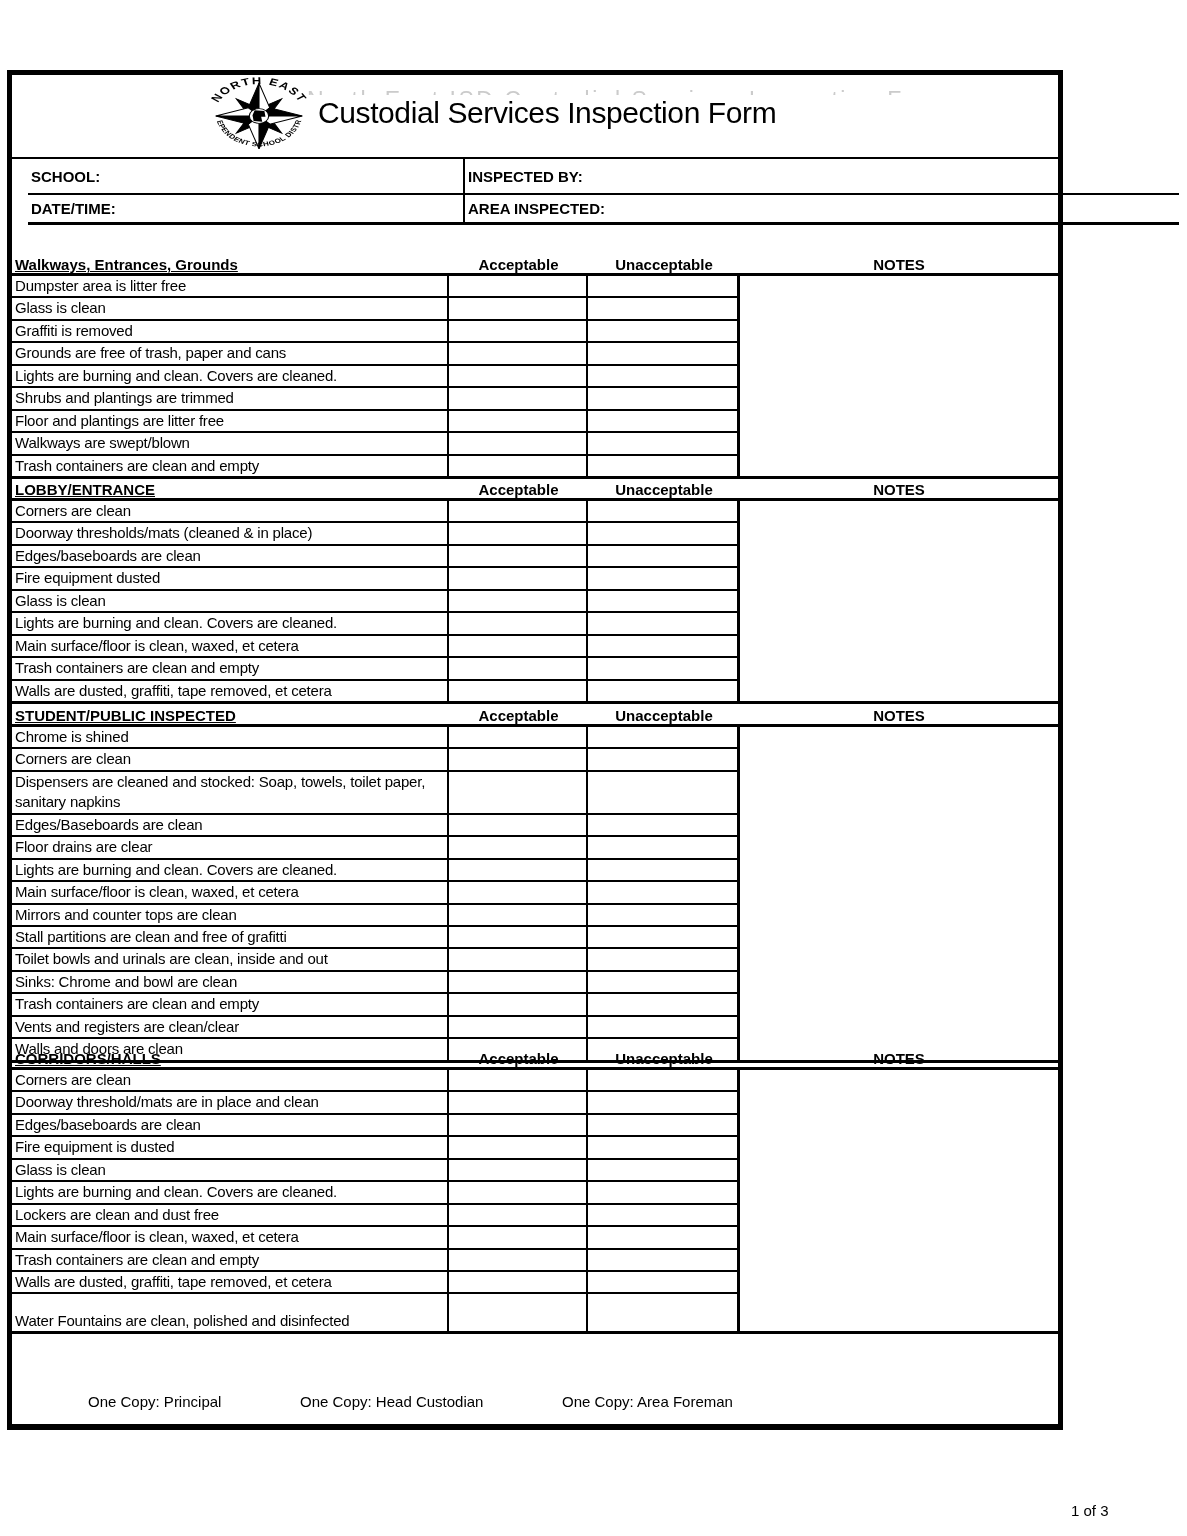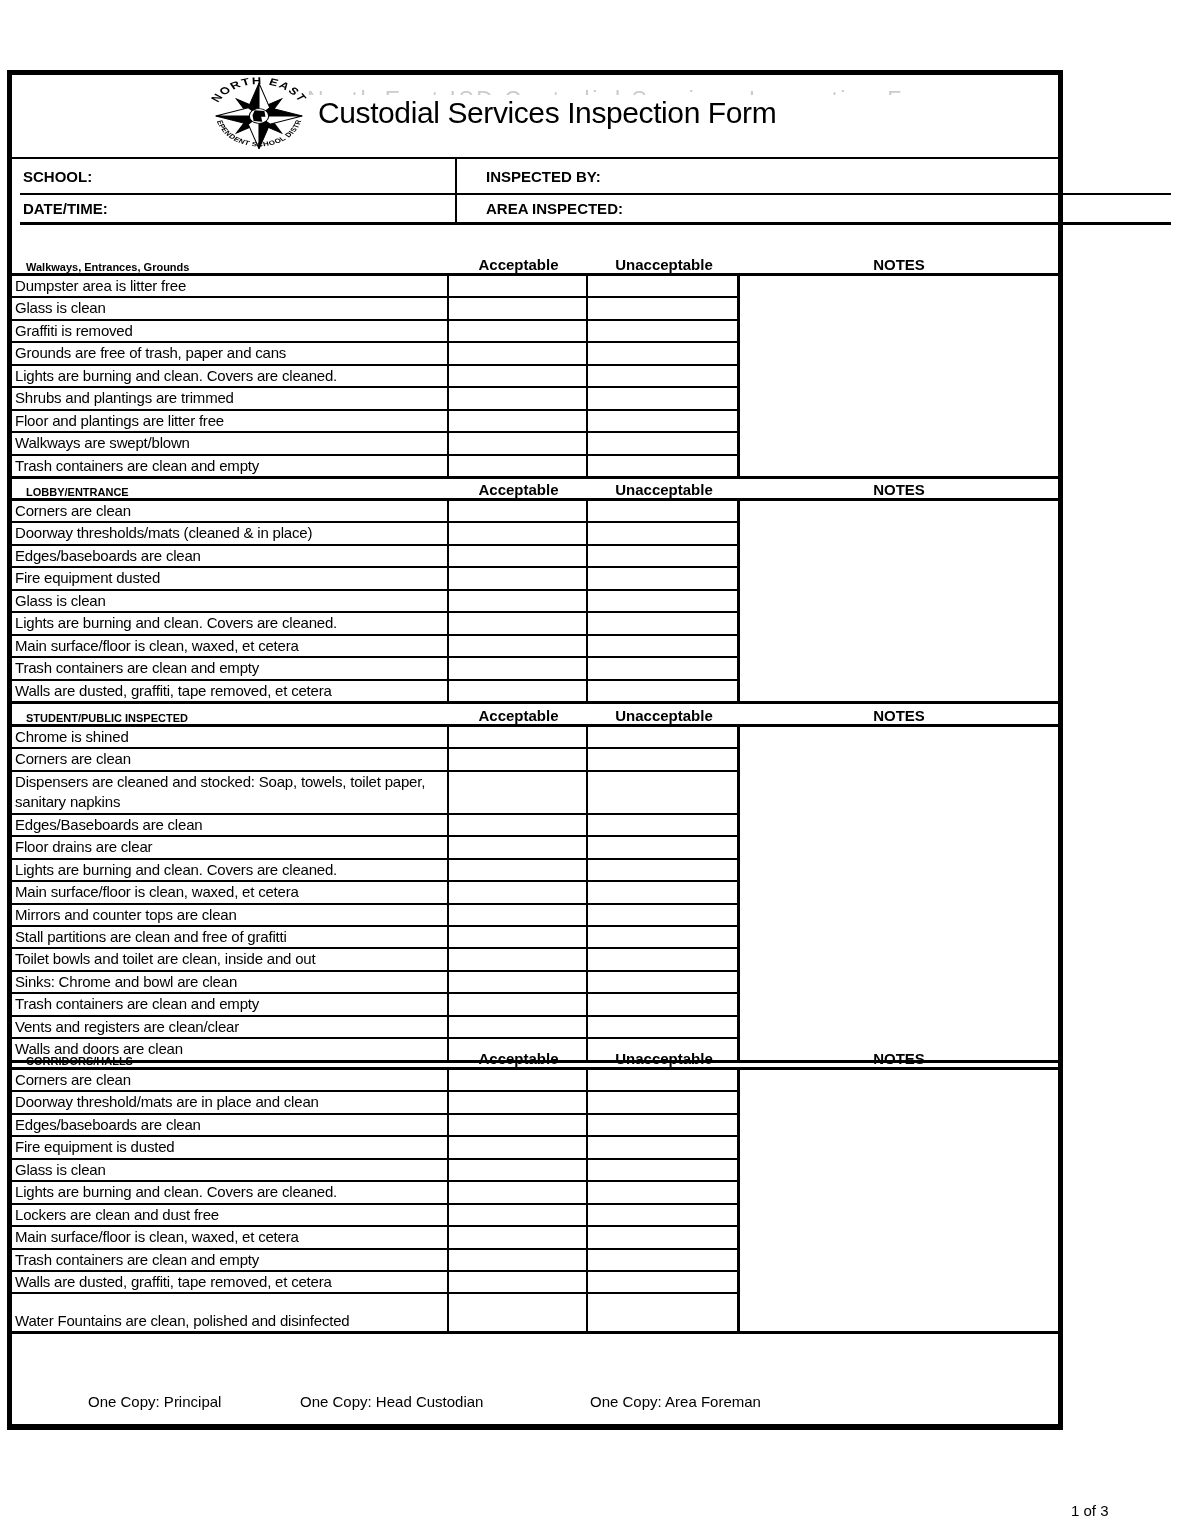--- a/index.html
+++ b/index.html
@@ -9,49 +9,49 @@
         border:5px solid #000;border-bottom-width:6px;background:#fff;}
   
   .head-band{position:absolute;left:0;top:0;width:1046px;height:84px;box-sizing:border-box;
              border-bottom:2px solid #000;}
   .logo{position:absolute;left:193px;top:0px;width:108px;height:82px;}
   .ghost-title{position:absolute;left:295px;top:12px;width:715px;height:8px;overflow:hidden;
                font-size:23px;letter-spacing:2.5px;white-space:nowrap;color:#cbcbcb;}
   .form-title{position:absolute;left:306px;top:21px;font-size:30px;letter-spacing:-0.4px;
               white-space:nowrap;}
   
-  .info-row{position:absolute;left:8px;width:1151px;box-sizing:border-box;display:flex;gap:26px;}
+  .info-row{position:absolute;left:16px;width:1151px;box-sizing:border-box;display:flex;}
   .info-row1{top:84px;height:36px;border-bottom:2px solid #000;}
   .info-row2{top:120px;height:30px;border-bottom:3px solid #000;}
   .info-cell{box-sizing:border-box;display:flex;align-items:center;padding-left:3px;
              font-weight:bold;font-size:15px;}
   .info-cell.left{width:437px;border-right:2px solid #000;}
   .info-cell.right{flex:1;}
   
   .section{position:absolute;left:0;width:1046px;}
   .sec-head{display:flex;height:22px;}
-  .sec-title{width:437px;font-weight:bold;font-size:11px;padding-left:14px;box-sizing:border-box;
-             align-self:flex-end;white-space:nowrap;}
+  .sec-title{width:437px;font-weight:bold;font-size:15px;padding-left:3px;box-sizing:border-box;
+             align-self:flex-end;white-space:nowrap;text-decoration:underline;}
   .col-label{font-weight:bold;font-size:15px;text-align:center;align-self:flex-end;}
   .col-acc{width:139px;} .col-unacc{width:152px;} .col-notes{flex:1;}
   .rows{position:relative;width:1046px;box-sizing:border-box;
         border-top:3px solid #000;border-bottom:3px solid #000;}
   .row{display:flex;min-height:20.44px;width:728px;}
   .row.tall{min-height:37px;}
   .cell-item{width:437px;box-sizing:border-box;border-right:2px solid #000;border-bottom:2px solid #000;
              font-size:15px;line-height:20.44px;letter-spacing:-0.2px;padding-left:3px;}
   .row.tall .cell-item{display:flex;align-items:flex-end;}
   .cell-acc{width:139px;box-sizing:border-box;border-right:2px solid #000;border-bottom:2px solid #000;}
   .cell-unacc{width:152px;box-sizing:border-box;border-right:3px solid #000;border-bottom:2px solid #000;}
   .row:last-child > div{border-bottom:none;}
   .notes-cell{position:absolute;right:0;top:0;bottom:0;width:315px;}
   
   .copies{position:absolute;left:0;top:1318px;width:1046px;height:20px;font-size:15px;}
   .copy{position:absolute;white-space:nowrap;}
-  .copy0{left:76px;} .copy1{left:288px;} .copy2{left:578px;}
+  .copy0{left:76px;} .copy1{left:288px;} .copy2{left:550px;}
   .page-number{position:absolute;left:1071px;top:1502px;font-size:15px;}
 </style>
 </head>
 <body>
 
 <div class="canvas">
   <div class="page">
 
     <div class="head-band">
       <svg class="logo" viewBox="0 0 100 100" preserveAspectRatio="none">
@@ -262,21 +262,21 @@
             <div class="cell-item">Mirrors and counter tops are clean</div>
             <div class="cell-acc"></div>
             <div class="cell-unacc"></div>
           </div>
           <div class="row">
             <div class="cell-item">Stall partitions are clean and free of grafitti</div>
             <div class="cell-acc"></div>
             <div class="cell-unacc"></div>
           </div>
           <div class="row">
-            <div class="cell-item">Toilet bowls and toilet are clean, inside and out</div>
+            <div class="cell-item">Toilet bowls and urinals are clean, inside and out</div>
             <div class="cell-acc"></div>
             <div class="cell-unacc"></div>
           </div>
           <div class="row">
             <div class="cell-item">Sinks: Chrome and bowl are clean</div>
             <div class="cell-acc"></div>
             <div class="cell-unacc"></div>
           </div>
           <div class="row">
             <div class="cell-item">Trash containers are clean and empty</div>

